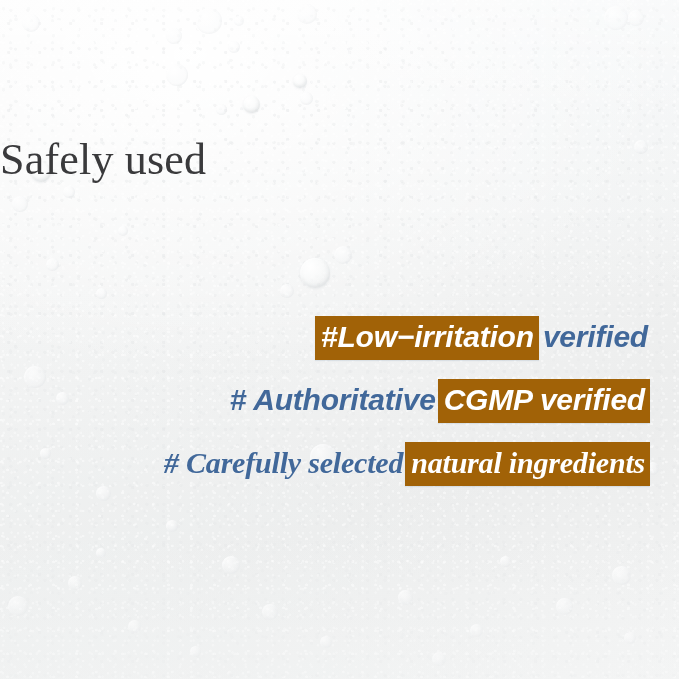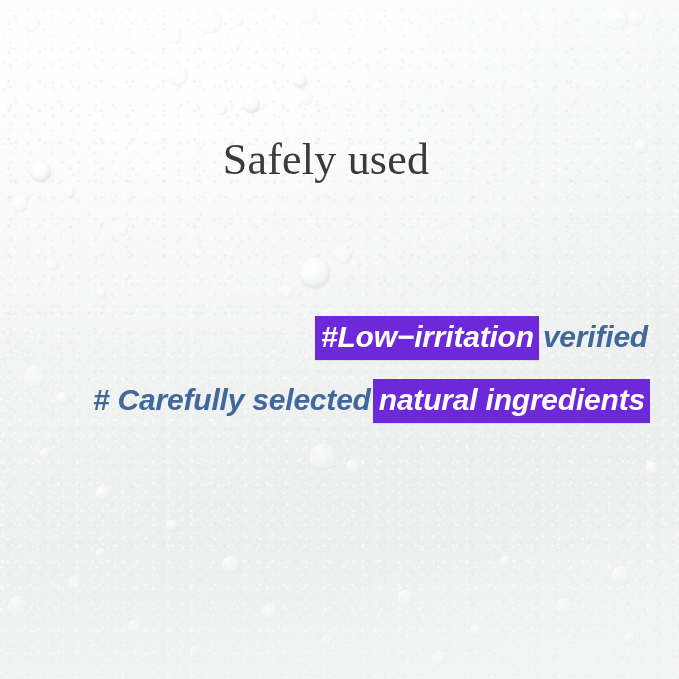--- a/index.html
+++ b/index.html
@@ -83,21 +83,21 @@
     background:
       linear-gradient(to bottom, rgba(255,255,255,.35) 0%, rgba(255,255,255,0) 18%),
       linear-gradient(to top, rgba(244,245,245,.45) 0%, rgba(255,255,255,0) 22%);
   }
 
   
   .headline {
     position: absolute;
     left: 0;
     right: 27px;
-    text-align: center;
+    text-align: left;
     font-family: "Liberation Serif", "DejaVu Serif", serif;
     white-space: nowrap;
   }
 
   .headline-1 {
     top: 134px;
     font-size: 44px;
     line-height: 52px;
     color: #3a3a3c;
     letter-spacing: .2px;
@@ -125,29 +125,29 @@
     margin-bottom: 19px;
     font-family: "Liberation Sans", sans-serif;
     font-style: italic;
     font-weight: 700;
     font-size: 30px;
     line-height: 38px;
     color: #41689a;
     letter-spacing: -.2px;
   }
 
-  .bullet-line:last-child { margin-bottom: 4px; }
+  .bullet-line:last-child { margin-bottom: 4px; font-family: Liberation Serif, serif; }
 
   .seg {
     display: inline-block;
     vertical-align: baseline;
   }
 
   .seg.hl {
-    background: #6d28d9;
+    background: #a16207;
     color: #ffffff;
     padding: 2px 5px 4px 6px;
     box-shadow: 0 1px 1px rgba(120,150,180,.18);
   }
 
   .seg.plain {
     padding: 2px 2px 4px 4px;
   }
 </style>
 </head>
@@ -207,16 +207,17 @@
       <div class="bubble faint" style="left: 646px; top: 462px; width: 13px; height: 13px;"></div>
       <div class="bubble faint" style="left: 40px; top: 448px; width: 11px; height: 11px;"></div>
     </div>
   <div class="bg-vignette"></div>
 
   <div class="headline headline-1">Safely used</div>
 
 
   <div class="bullets" id="bullet-list">
       <div class="bullet-line"><span class="seg hl">#Low−irritation</span><span class="seg plain">verified</span></div>
+      <div class="bullet-line"><span class="seg plain"># Authoritative</span><span class="seg hl">CGMP verified</span></div>
       <div class="bullet-line"><span class="seg plain"># Carefully selected</span><span class="seg hl">natural ingredients</span></div>
     </div>
 
 </div>
 
 </body></html>

